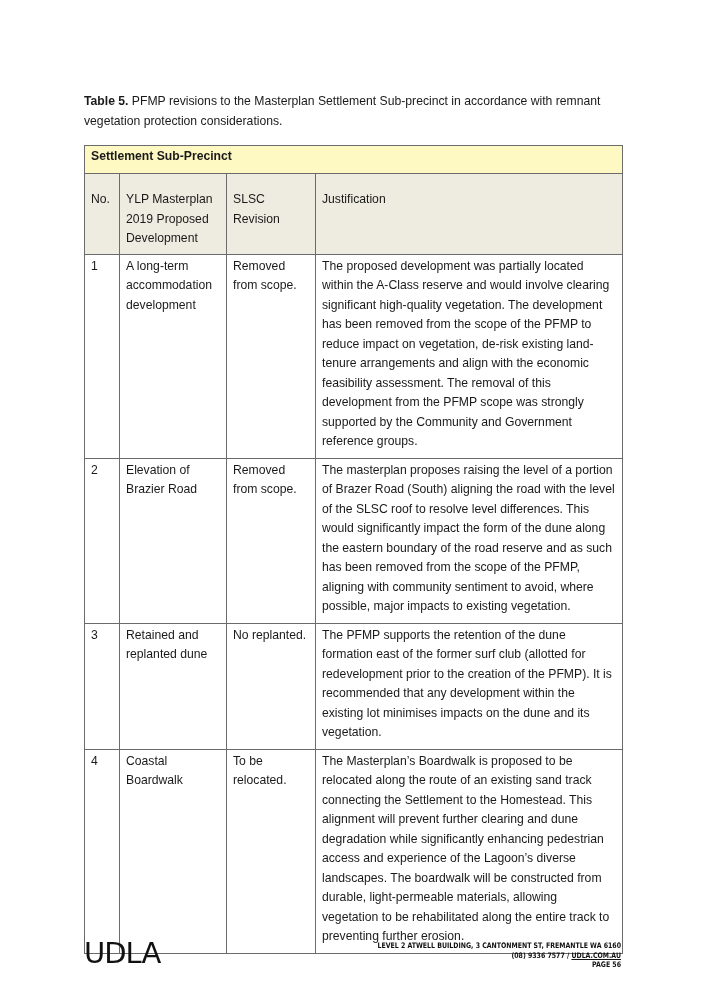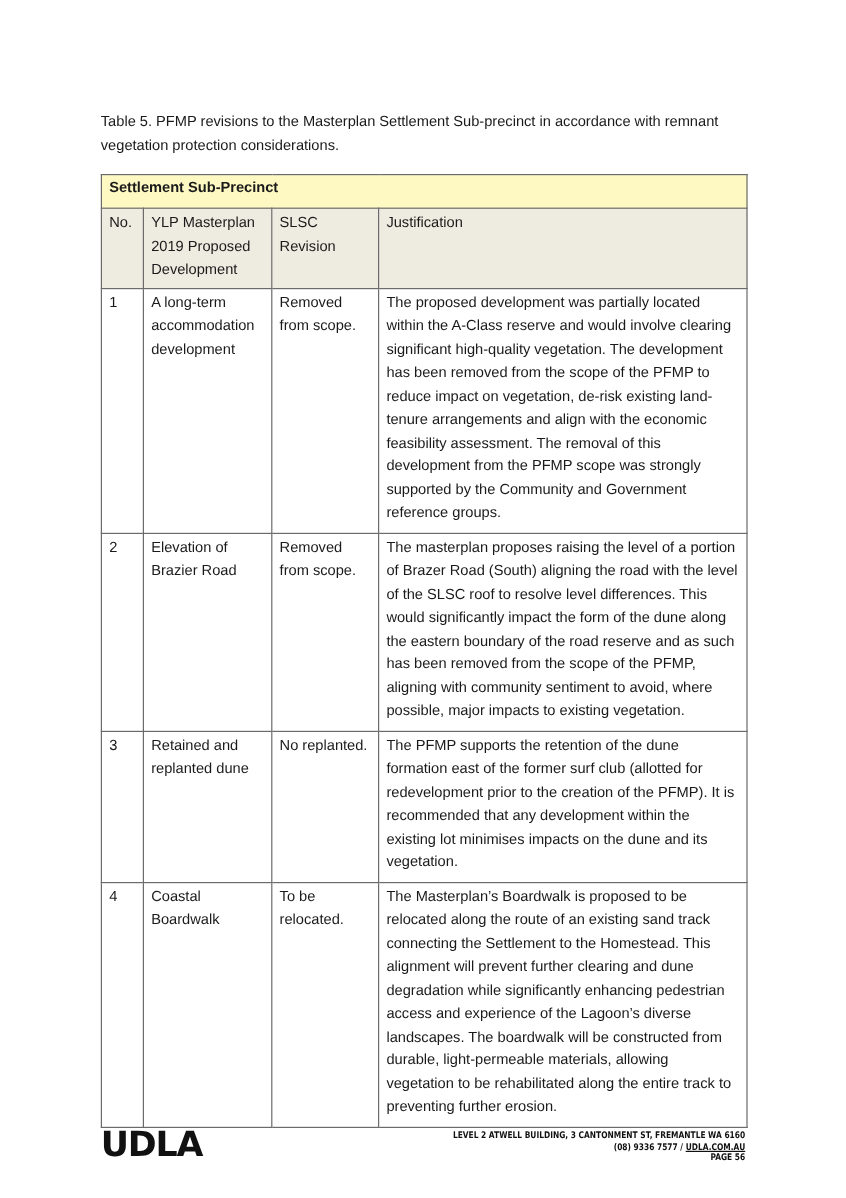--- a/index.html
+++ b/index.html
@@ -5,45 +5,45 @@
   html, body { margin: 0; padding: 0; background: #ffffff; }
   body {
     width: 705px; height: 998px; position: relative; overflow: hidden;
     font-family: "Liberation Sans", "DejaVu Sans", sans-serif;
     color: #1a1a1a;
   }
   .caption {
     position: absolute; left: 84px; top: 91px; width: 540px;
     font-size: 12.2px; line-height: 20px;
   }
-  .caption b { font-weight: normal; }
+  .caption b { font-weight: bold; }
   table.main {
     position: absolute; left: 84px; top: 145px;
     width: 538px; border-collapse: collapse;
     font-size: 12.2px; line-height: 19.5px;
     table-layout: fixed;
   }
   table.main td {
     border: 1.4px solid #6b6b6b;
     vertical-align: top;
     padding: 1px 6px 6px 6px;
   }
   tr.section td {
     background: #fef9c3; font-weight: bold;
     height: 20px; padding-top: 1px;
   }
-  tr.header td { background: #eeebe0; padding-top: 2px; padding-bottom: 5px; }
+  tr.header td { background: #eeebe0; padding-top: 16px; padding-bottom: 5px; }
   tr.row td { padding-top: 2px; }
   col.c1 { width: 35px; }
   col.c2 { width: 107px; }
   col.c3 { width: 89px; }
   col.c4 { width: 307px; }
   .footer-logo {
     position: absolute; left: 84px; top: 937px;
-    font-family: "DejaVu Sans", sans-serif; font-weight: bold;
+    font-family: "DejaVu Sans", sans-serif; font-weight: normal;
     font-size: 29px; letter-spacing: -1px; color: #111;
     line-height: 32px;
   }
   .footer-addr {
     position: absolute; right: 84px; top: 941px; text-align: right;
     font-family: "DejaVu Sans", sans-serif; font-weight: bold;
     font-size: 7.6px; line-height: 9.6px; color: #111;
     transform: scaleX(0.82); transform-origin: right top;
     white-space: nowrap;
   }

